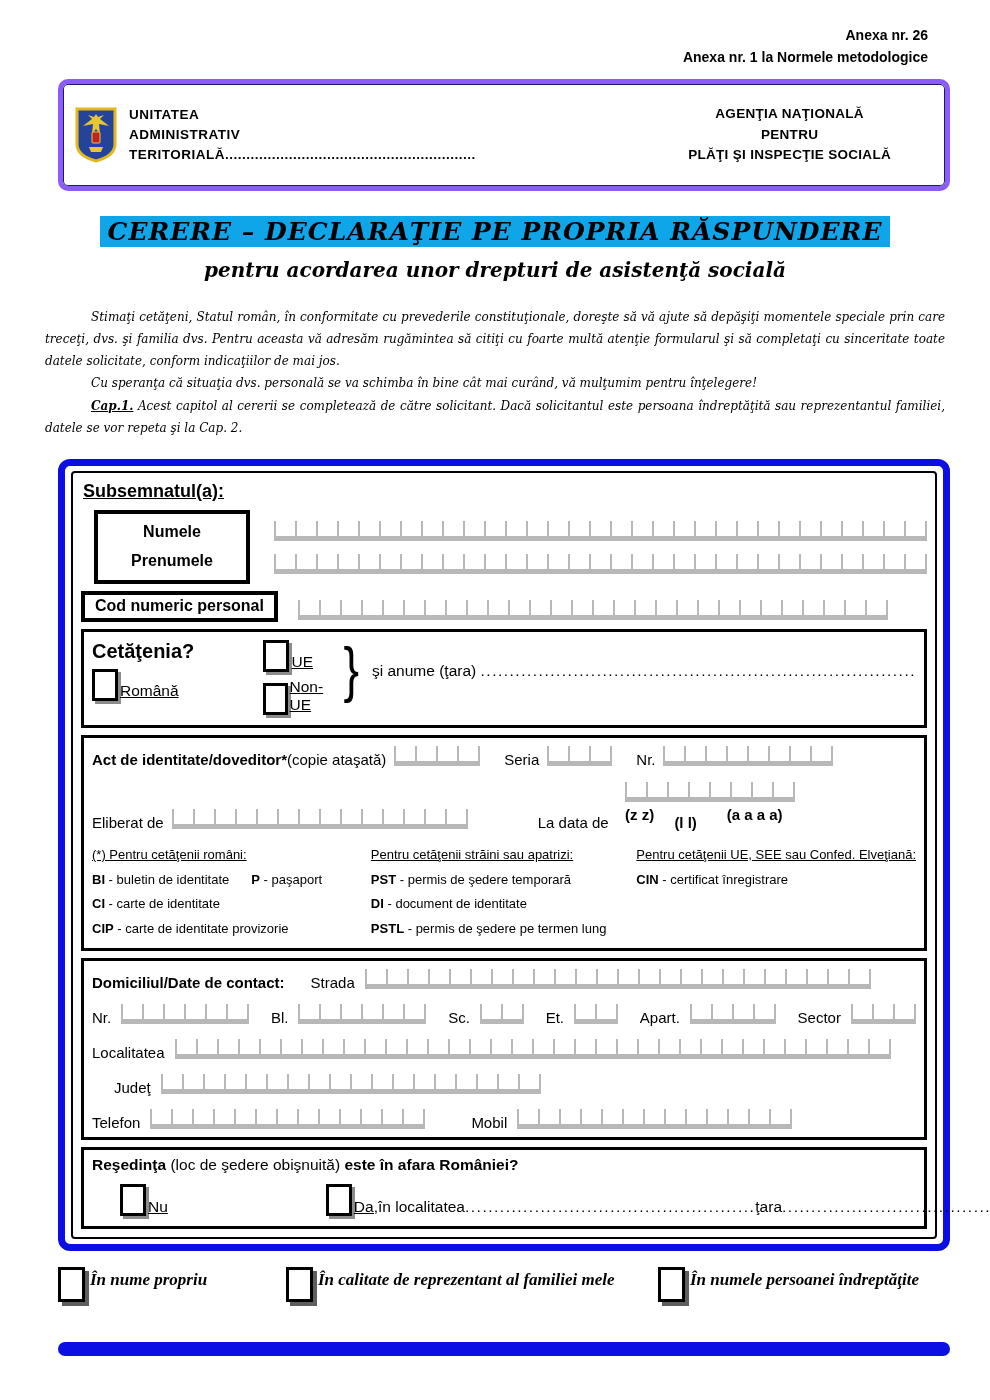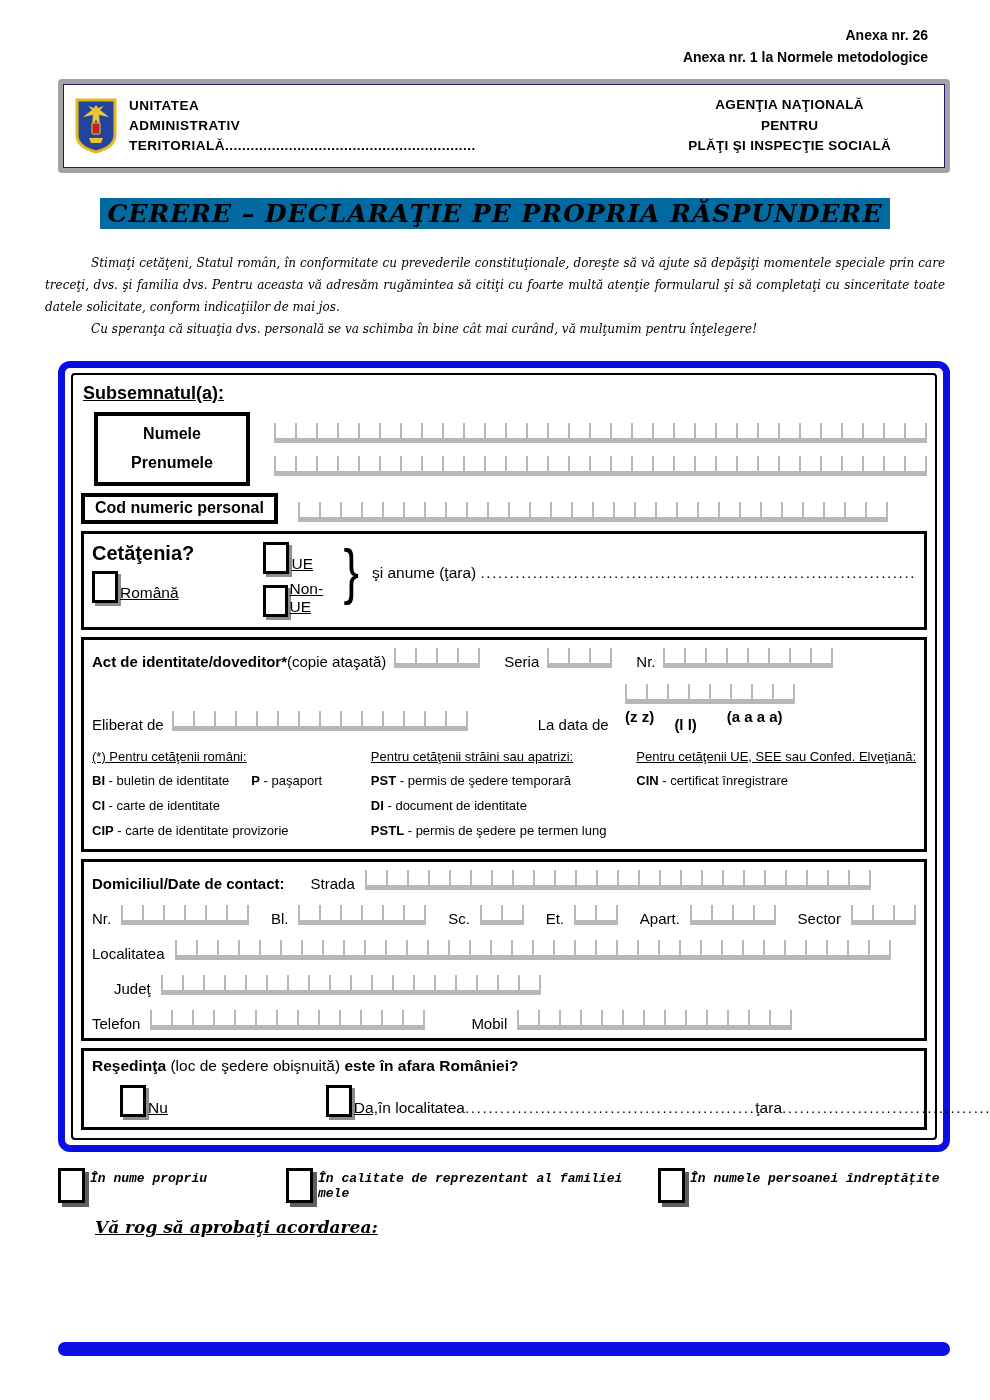--- a/index.html
+++ b/index.html
@@ -3,30 +3,30 @@
 <meta charset="utf-8">
 <style>
   html,body{margin:0;padding:0;background:#ffffff;}
   body{font-family:"Liberation Sans",sans-serif;color:#000;}
   .page{position:relative;width:990px;height:1400px;overflow:hidden;background:#fff;}
 
   
   .annex{padding:24px 62px 0 0;text-align:right;font-weight:bold;font-size:14px;line-height:1.6;}
 
   
-  .org-box{margin:10px 40px 0 58px;border:5px solid #a3a3a3;border-radius:4px;
-           display:flex;align-items:center;padding:11px 12px;height:62px;box-sizing:content-box;
+  .org-box{margin:10px 40px 0 58px;border:5px solid #8b5cf6;border-radius:10px;
+           display:flex;align-items:center;padding:20px 12px;height:62px;box-sizing:content-box;
            box-shadow:inset 0 0 0 1px #1a1a6e;}
   .crest{flex:0 0 auto;display:inline-block;line-height:0;}
   .org-left{margin-left:12px;font-weight:bold;font-size:13.5px;line-height:1.45;letter-spacing:.5px;}
   .org-right{margin-left:auto;text-align:center;font-weight:bold;font-size:13.5px;line-height:1.5;padding-right:42px;letter-spacing:.3px;}
 
   
   .title{margin-top:26px;text-align:center;font-family:"DejaVu Serif",serif;font-style:italic;font-weight:bold;font-size:25px;letter-spacing:1px;}
-  .title .hl{background:#0369a1;padding:1px 8px;}
+  .title .hl{background:#0ea5e9;padding:1px 8px;}
   .subtitle{margin-top:12px;text-align:center;font-family:"DejaVu Serif",serif;font-style:italic;font-weight:bold;font-size:20px;}
 
   
   .intro{margin:24px 45px 0 45px;font-family:"DejaVu Serif",serif;font-style:italic;font-size:12px;line-height:1.85;text-align:justify;}
   .intro p{margin:0;}
   .ind{text-indent:46px;}
   .cap1{font-weight:bold;text-decoration:underline;}
 
   
   .main-box{margin:20px 40px 0 58px;border:7px solid #0b0fe3;border-radius:12px;padding:5px 6px;background:#fff;}
@@ -103,21 +103,21 @@
   .strada-gap{margin-left:26px;}
 
   
   .res{font-size:15.5px;padding-bottom:10px;}
   .resrow2{display:flex;align-items:flex-end;margin-top:10px;}
   .resrow2 .cb{margin-right:2px;}
   .res-nu{margin-left:28px;display:flex;align-items:flex-end;}
   .res-da{margin-left:158px;display:flex;align-items:flex-end;white-space:nowrap;}
 
   
-  .script-row{display:flex;margin:16px 40px 0 58px;font-family:Liberation Mono, monospace;font-style:italic;font-weight:bold;font-size:13px;}
+  .script-row{display:flex;margin:16px 40px 0 58px;font-family:Liberation Serif, serif;font-style:italic;font-weight:bold;font-size:17px;}
   .sc-item{display:flex;align-items:flex-start;}
   .sc-item .cb2{margin-right:5px;flex:0 0 auto;}
   .sc-label{padding-top:3px;}
   .w1{width:228px;}
   .w2{width:372px;}
   .vrog{margin:14px 0 0 95px;font-family:"DejaVu Serif",serif;font-style:italic;font-weight:bold;font-size:17px;text-decoration:underline;}
 
   .bottom-bar{position:absolute;left:58px;right:40px;top:1342px;height:14px;background:#0b0fe3;border-radius:8px;}
 </style>
 </head>
@@ -145,24 +145,26 @@
       <div>TERITORIALĂ...........................................................</div>
     </div>
     <div class="org-right">
       <div>AGENŢIA NAŢIONALĂ</div>
       <div>PENTRU</div>
       <div>PLĂŢI ŞI INSPECŢIE SOCIALĂ</div>
     </div>
   </div>
 
   <div class="title"><span class="hl">CERERE – DECLARAŢIE PE PROPRIA RĂSPUNDERE</span></div>
+  <div class="subtitle">pentru acordarea unor drepturi de asistenţă socială</div>
 
   <div class="intro">
     <p class="ind">Stimaţi cetăţeni, Statul român, în conformitate cu prevederile constituţionale, doreşte să vă ajute să depăşiţi momentele speciale prin care treceţi, dvs. şi familia dvs. Pentru aceasta vă adresăm rugămintea să citiţi cu foarte multă atenţie formularul şi să completaţi cu sinceritate toate datele solicitate, conform indicaţiilor de mai jos.</p>
     <p class="ind">Cu speranţa că situaţia dvs. personală se va schimba în bine cât mai curând, vă mulţumim pentru înţelegere!</p>
+    <p class="ind"><span class="cap1">Cap.1.</span><span> Acest capitol al cererii se completează de către solicitant. Dacă solicitantul este persoana îndreptăţită sau reprezentantul familiei, datele se vor repeta şi la Cap. 2.</span></p>
   </div>
 
   <div class="main-box">
     <div class="inner">
 
       <div class="subhead">Subsemnatul(a):</div>
 
       <div class="names-row">
         <div class="names-box">
           <div class="nlabel">Numele</div>
@@ -597,17 +599,16 @@
     <div class="sc-item w2">
       <span class="cb2"></span>
       <span class="sc-label">În calitate de reprezentant al familiei mele</span>
     </div>
     <div class="sc-item">
       <span class="cb2"></span>
       <span class="sc-label">În numele persoanei îndreptăţite</span>
     </div>
   </div>
 
-  <div class="vrog">Vă rog să aprobaţi acordarea:</div>
 
   <div class="bottom-bar"></div>
 
 </div>
 
 </body></html>

